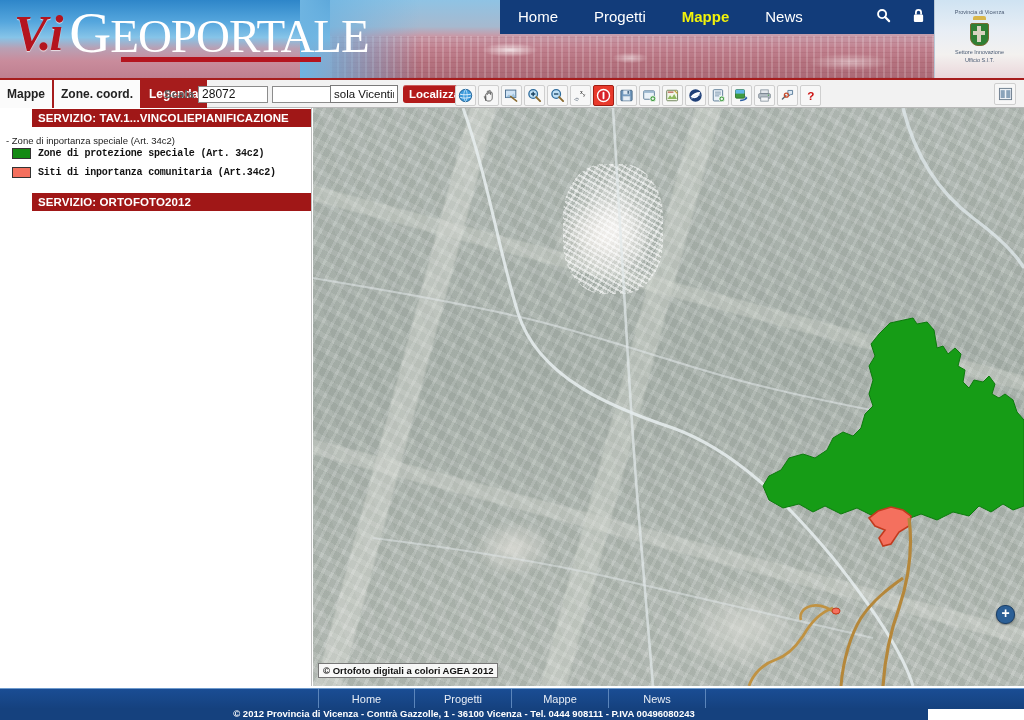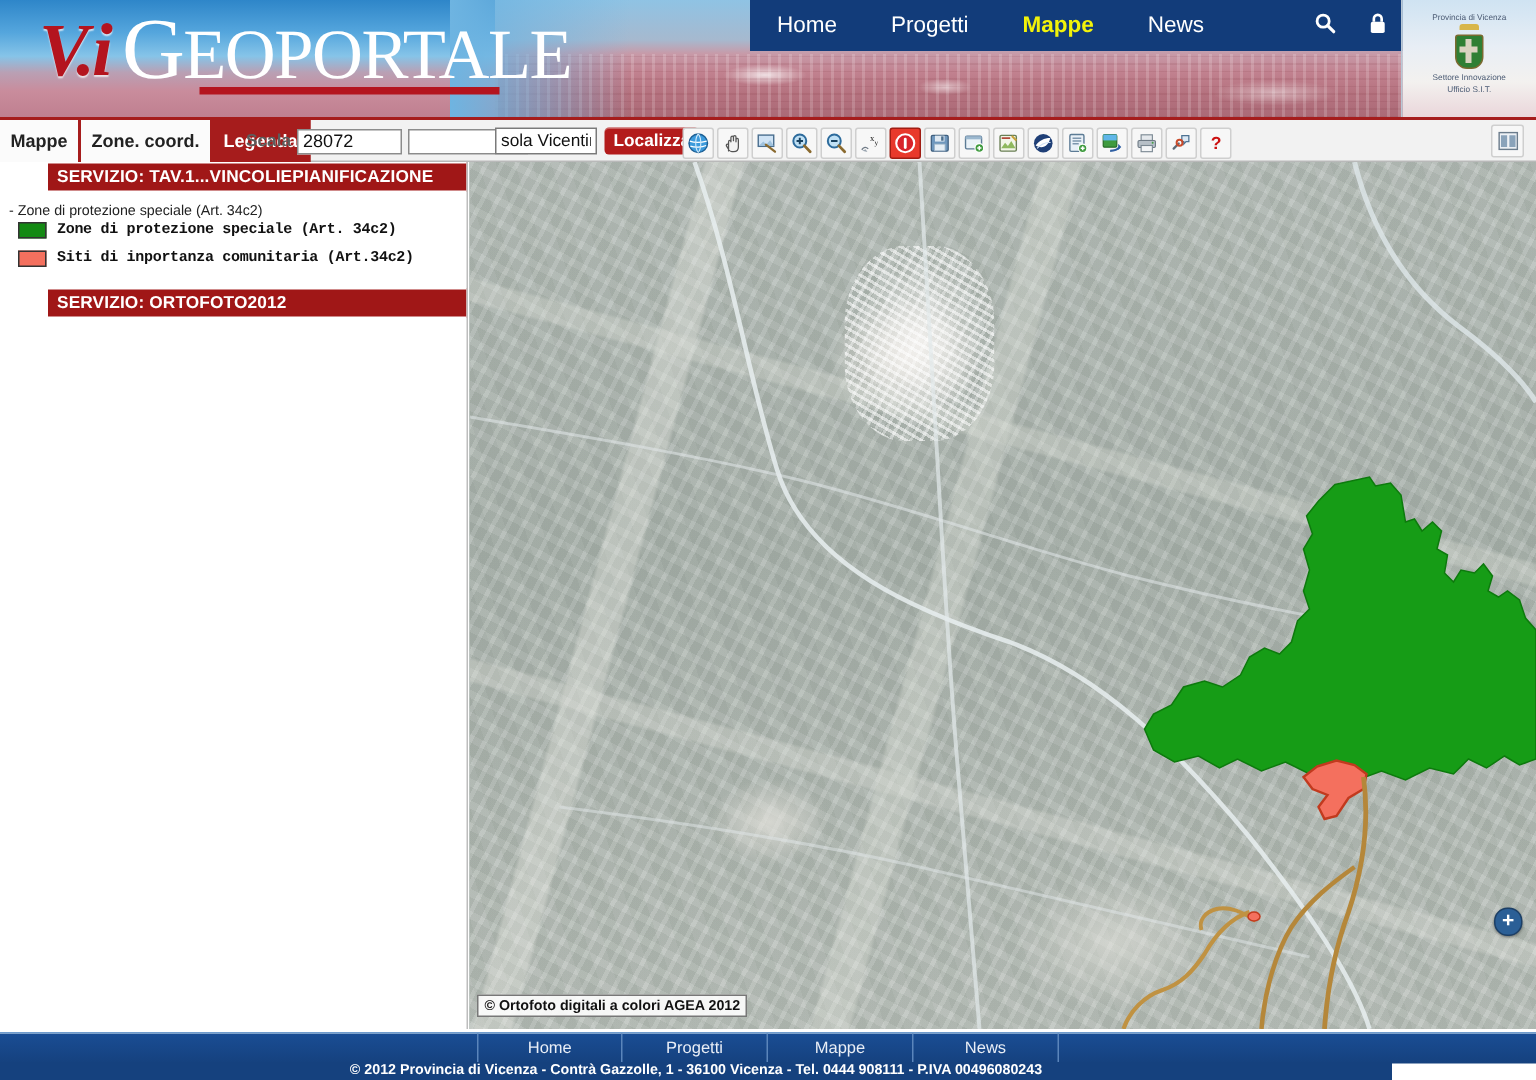--- a/index.html
+++ b/index.html
@@ -29,21 +29,21 @@
     content:"";position:absolute;left:0;top:36px;width:694px;height:42px;
     background-image:
       repeating-linear-gradient(90deg, rgba(255,255,255,.20) 0px, rgba(255,255,255,.20) 2px, transparent 2px, transparent 7px),
       repeating-linear-gradient(0deg, rgba(120,50,60,.14) 0px, rgba(120,50,60,.14) 1px, transparent 1px, transparent 5px);
     opacity:.85;
   }
   #banner-sky-fade{
     position:absolute;left:300px;top:0;width:120px;height:78px;
     background:linear-gradient(to right,rgba(110,180,225,1),rgba(110,180,225,0));
   }
-  .logo-wrap{position:absolute;left:14px;top:6px;z-index:5;margin-left:12px;}
+  .logo-wrap{position:absolute;left:14px;top:6px;z-index:5;}
   .logo-vi{
     display:inline-block;vertical-align:top;
     font-family:"Liberation Serif", serif;font-weight:bold;font-style:italic;
     font-size:50px;line-height:54px;color:#b4141e;letter-spacing:-2px;
     text-shadow:0 1px 1px rgba(255,255,255,.7);
   }
   .logo-geo{
     display:inline-block;vertical-align:top;margin-left:8px;position:relative;
   }
   .logo-geo .big{
@@ -432,21 +432,21 @@
         <rect x="8.8" y="3.4" width="4.4" height="8.4" fill="#8aa3ba"></rect>
       </svg>
   </div>
 </div>
 
 <div id="leftpanel">
 
   <div class="svc-head">SERVIZIO: TAV.1...VINCOLIEPIANIFICAZIONE</div>
 
   <div class="lg-body">
-    <div class="lg-group">- Zone di protezione speciale (Art. 34c2)</div>
+    <div class="lg-group">- Zone di inportanza speciale (Art. 34c2)</div>
     <div class="lg-item">
       <span class="swatch" style="background:#138a13"></span>
       <span class="lg-text">Zone di protezione speciale (Art. 34c2)</span>
     </div>
 
     <div class="lg-item">
       <span class="swatch" style="background:#f4705e"></span>
       <span class="lg-text">Siti di inportanza comunitaria (Art.34c2)</span>
     </div>
   </div>

